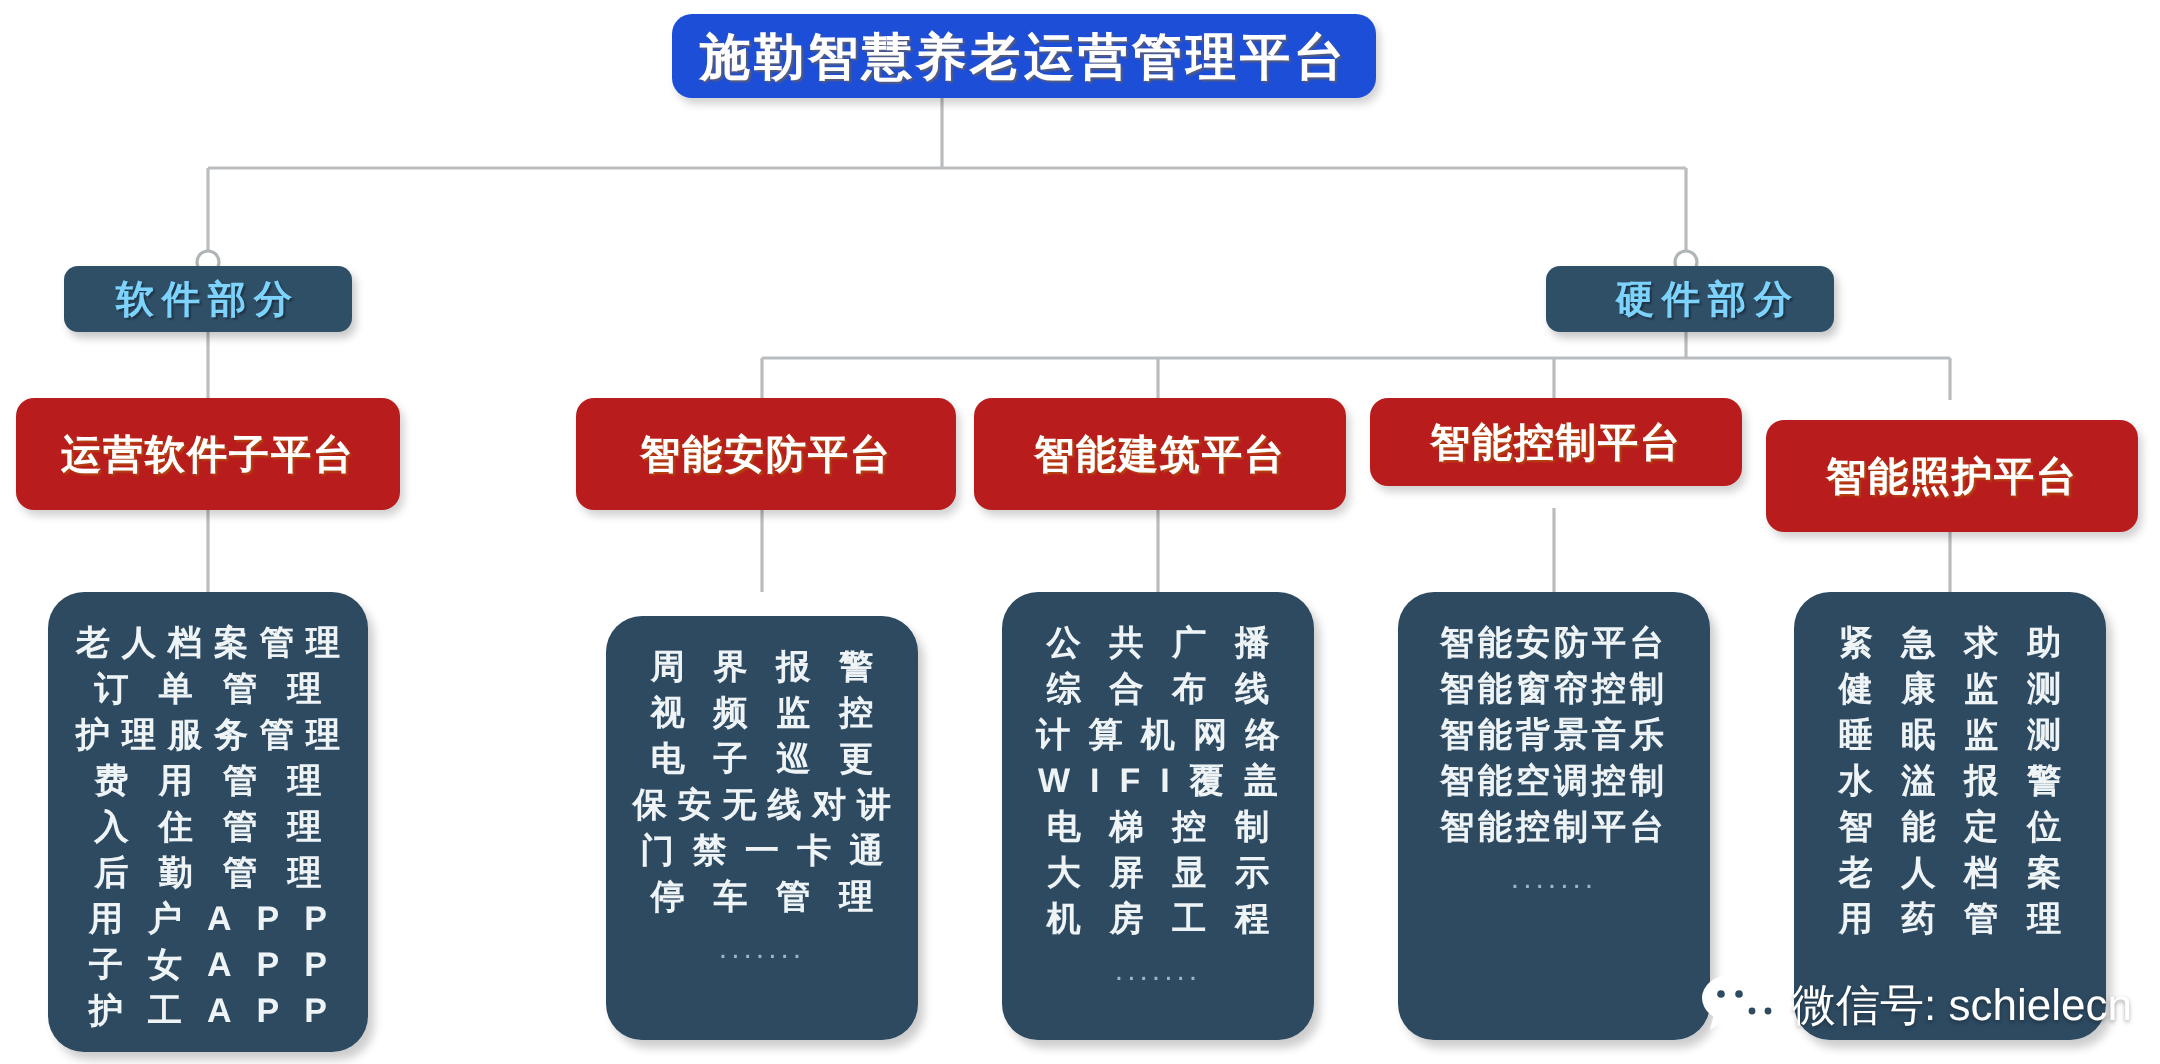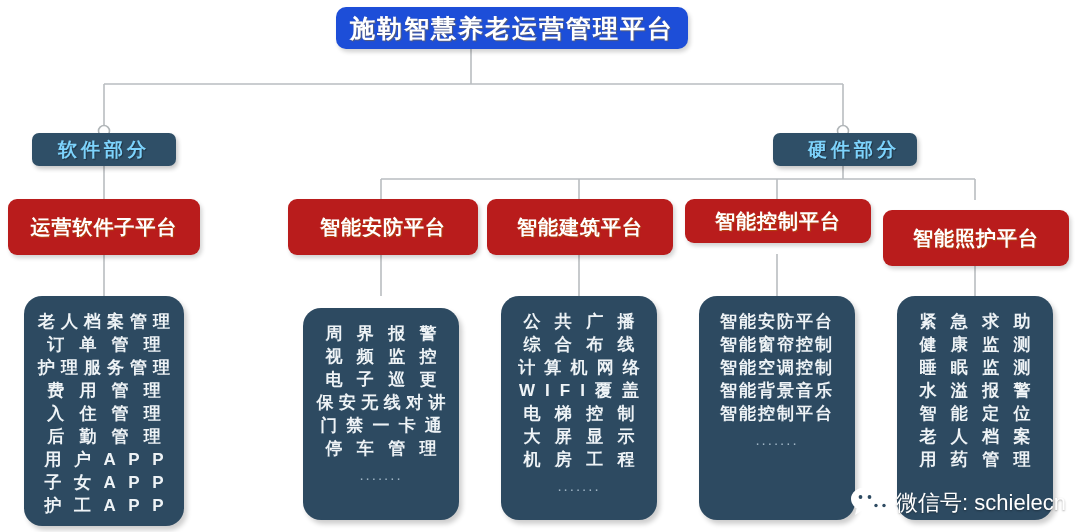--- a/index.html
+++ b/index.html
@@ -321,22 +321,22 @@
         <span class="ch">房</span>
         <span class="ch">工</span>
         <span class="ch">程</span>
       </div>
       <div class="dots">.......</div>
     </div>
 
   <div class="node panel" style="left:699px;top:296px;width:156px;height:224px;">
       <div class="line" style="letter-spacing: 2px;">智能安防平台</div>
       <div class="line" style="letter-spacing: 2px;">智能窗帘控制</div>
+      <div class="line" style="letter-spacing: 2px;">智能背景音乐</div>
       <div class="line" style="letter-spacing: 2px;">智能空调控制</div>
-      <div class="line" style="letter-spacing: 2px;">智能背景音乐</div>
       <div class="line" style="letter-spacing: 2px;">智能控制平台</div>
       <div class="dots">.......</div>
     </div>
 
   <div class="node panel spread" style="left:897px;top:296px;width:156px;height:224px;">
       <div class="line">
         <span class="ch">紧</span>
         <span class="ch">急</span>
         <span class="ch">求</span>
         <span class="ch">助</span>

